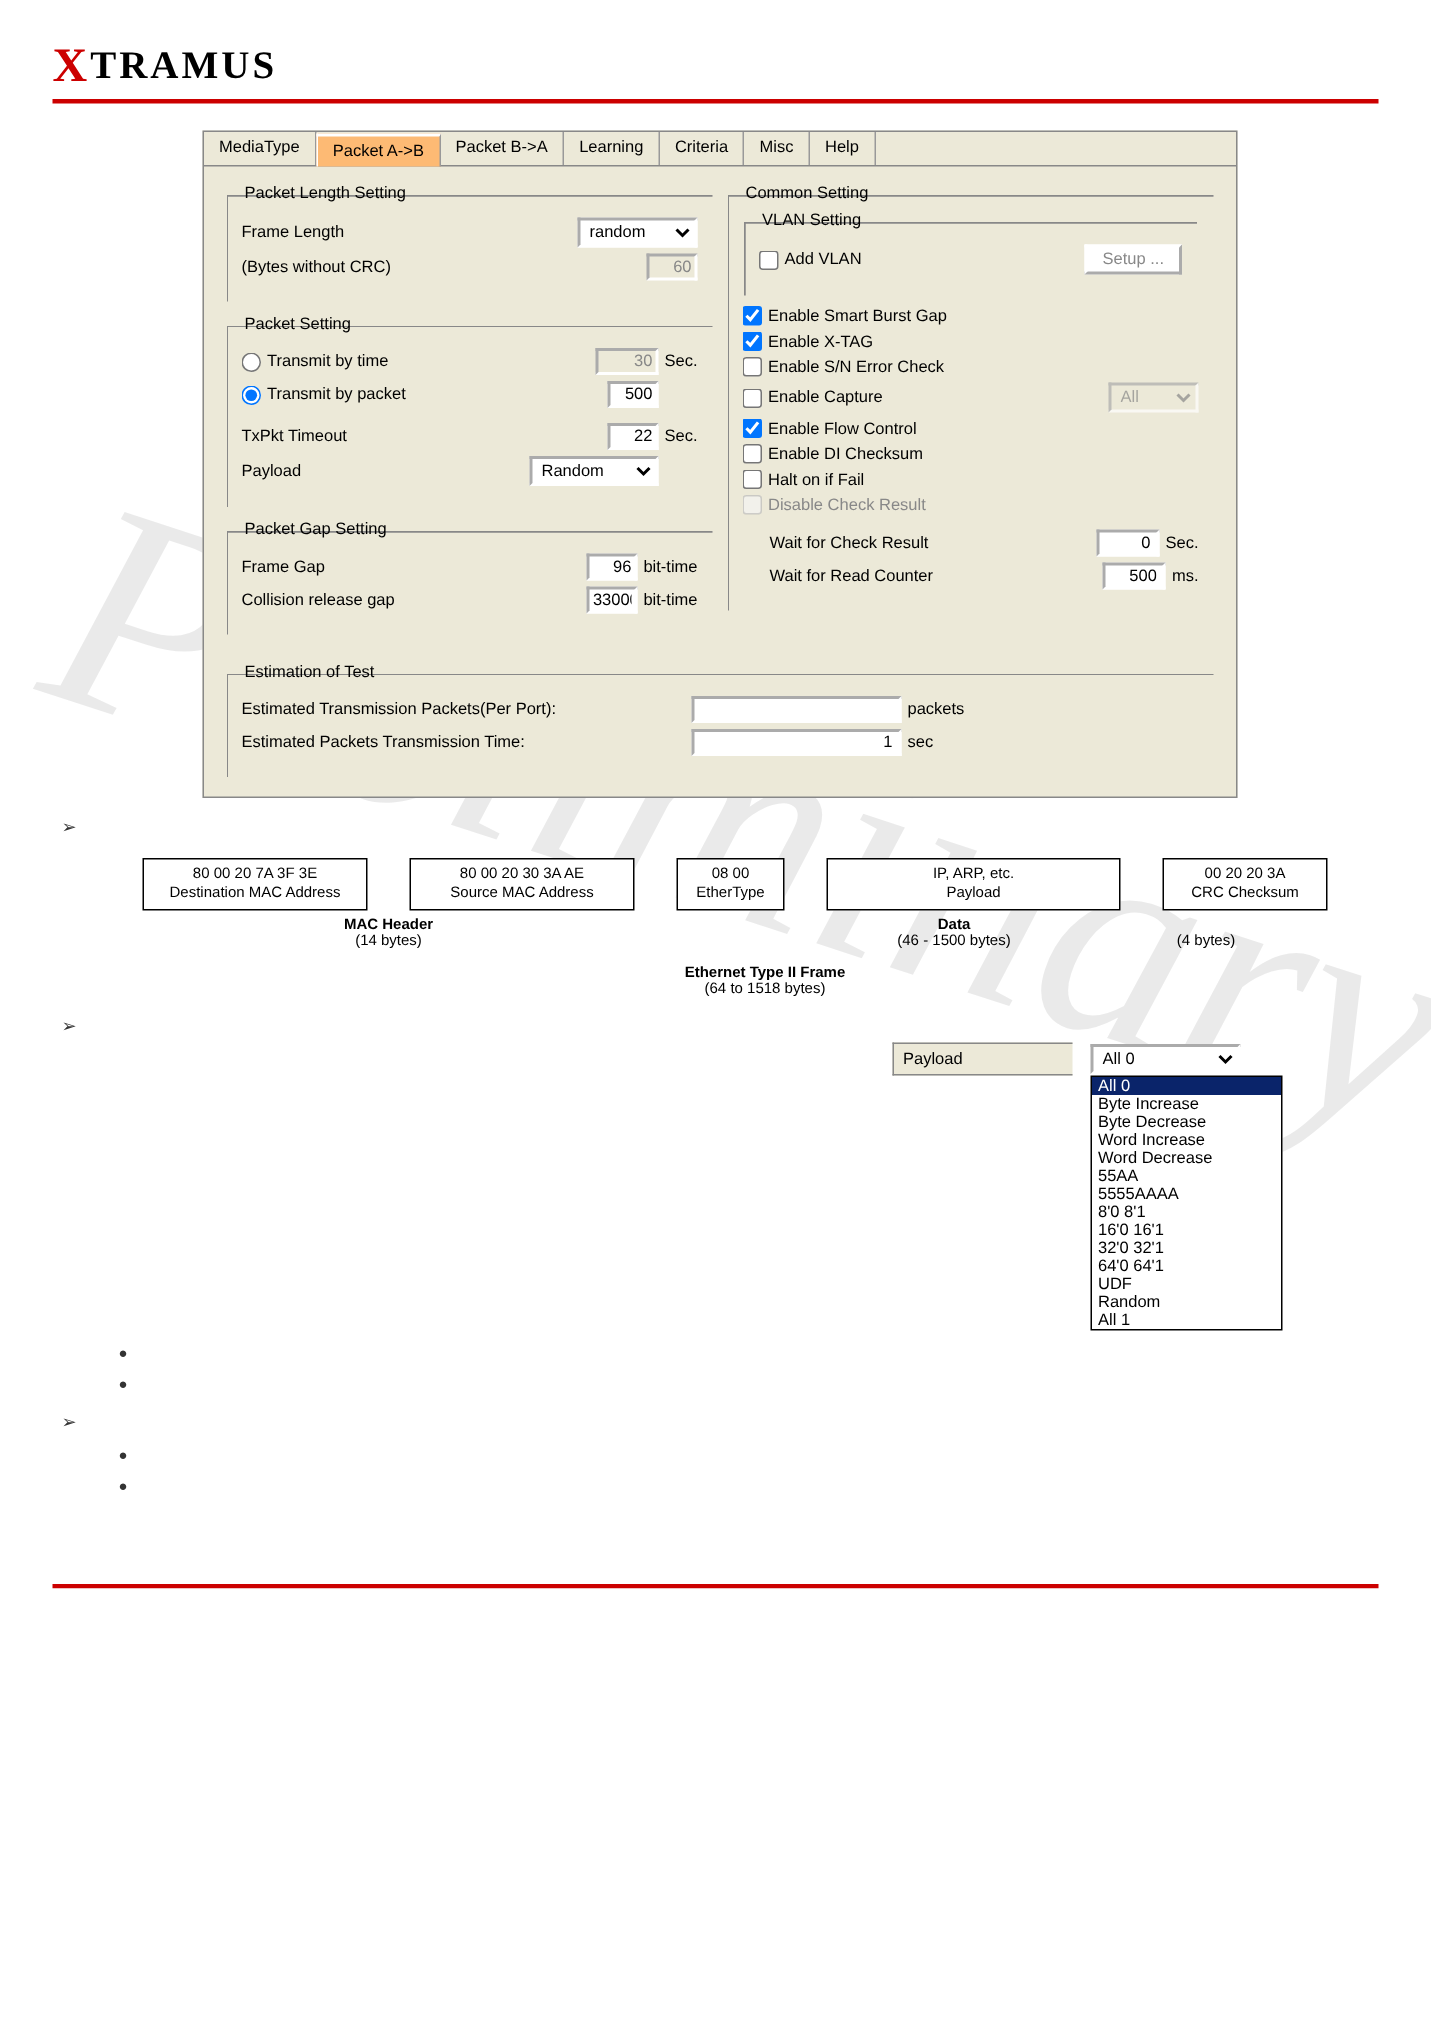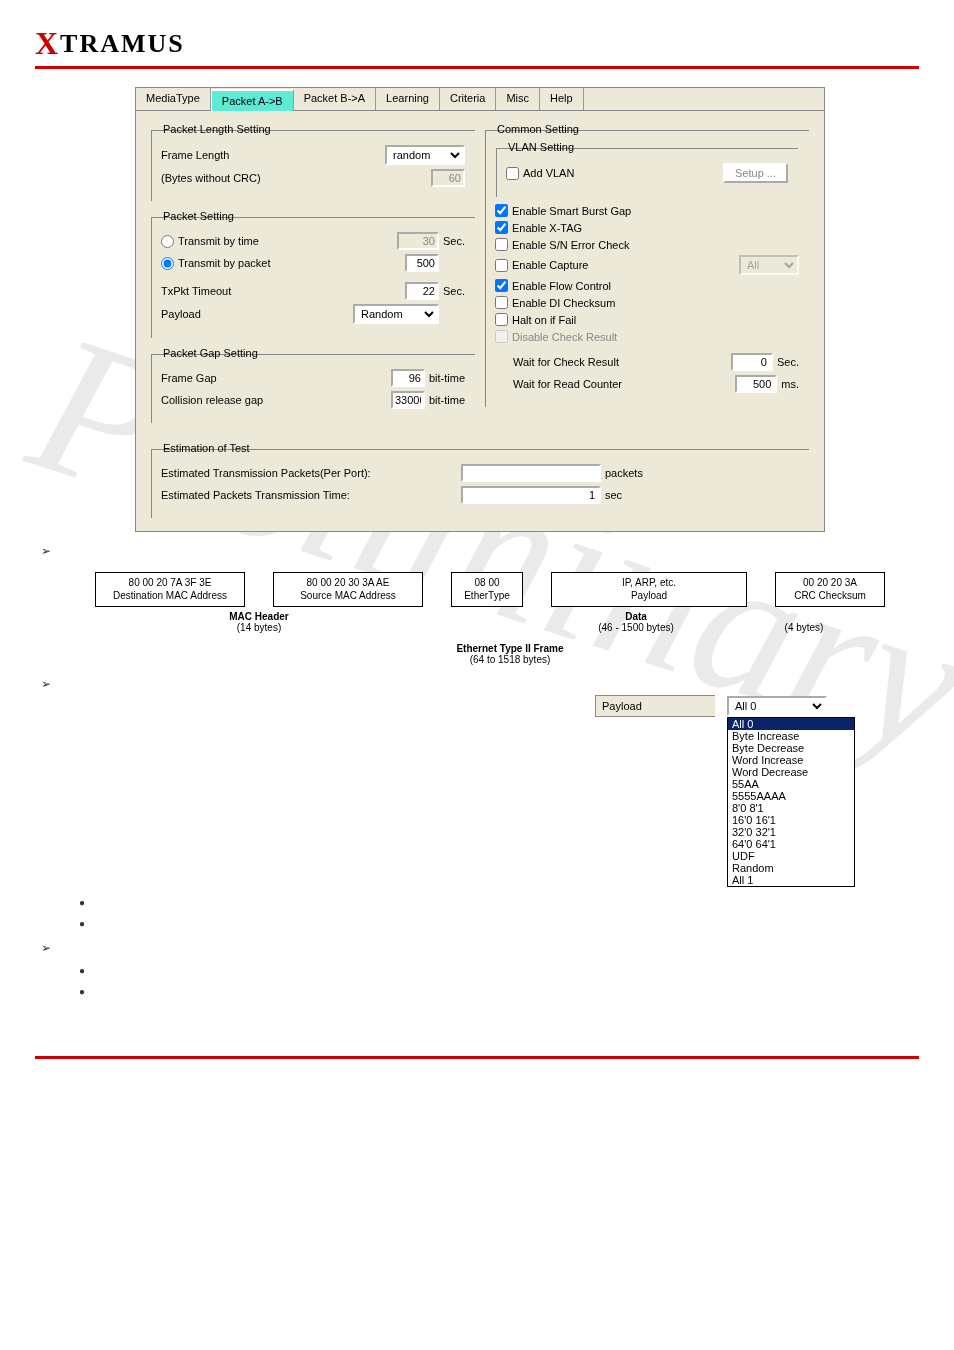--- a/index.html
+++ b/index.html
@@ -5,21 +5,21 @@
 * { box-sizing: border-box; margin: 0; padding: 0; }
 body { font-family: "Microsoft Sans Serif", Tahoma, sans-serif; font-size: 11px; background: #fff; width: 954px; }
 .page { padding: 25px 35px; }
 .logo-bar { border-bottom: 3px solid #c00; padding-bottom: 4px; margin-bottom: 18px; }
 .logo { font-family: Georgia, "Times New Roman", serif; font-size: 26px; font-weight: bold; letter-spacing: 2px; color: #000; }
 .logo .xchar { color: #c00; font-size: 32px; font-weight: bold; vertical-align: -2px; }
 
 .dialog-wrap { margin: 0 0 0 100px; width: 690px; border: 1px solid #888; background: #ece9d8; font-size: 11px; color: #000; }
 .tabs { display: flex; border-bottom: 1px solid #888; background: #ece9d8; }
 .tab { padding: 4px 10px; border-right: 1px solid #999; background: #ece9d8; cursor: default; }
-.tab.active { background: #5eead4; border-top: 2px solid #fff; border-left: 1px solid #fff; position: relative; top: 1px; font-weight: normal; }
+.tab.active { background: #fdba74; border-top: 2px solid #fff; border-left: 1px solid #fff; position: relative; top: 1px; font-weight: normal; }
 .dialog-body { display: flex; padding: 8px 10px 10px 10px; }
 .col { flex: 1; }
 fieldset.groupbox { border: 1px solid #fff; box-shadow: inset 1px 1px 0 #888, 1px 1px 0 #888 inset; border: 1px groove #ece9d8; margin: 4px 4px 8px 4px; padding: 6px 10px 10px 10px; }
 fieldset.groupbox > legend { padding: 0 2px; }
 .row { display: flex; align-items: center; margin: 4px 0; }
 .row label, .row .lbl { flex: 0 0 auto; }
 .spacer { flex: 1; }
 select.inset, input.inset { border: 2px inset #fff; background: #fff; font-family: inherit; font-size: 11px; padding: 1px 2px; }
 input.inset[readonly], input.inset.disabled { background: #ece9d8; color: #888; }
 input.inset.ro-white { background: #fff; color: #000; text-align: right; padding-right: 4px; }

